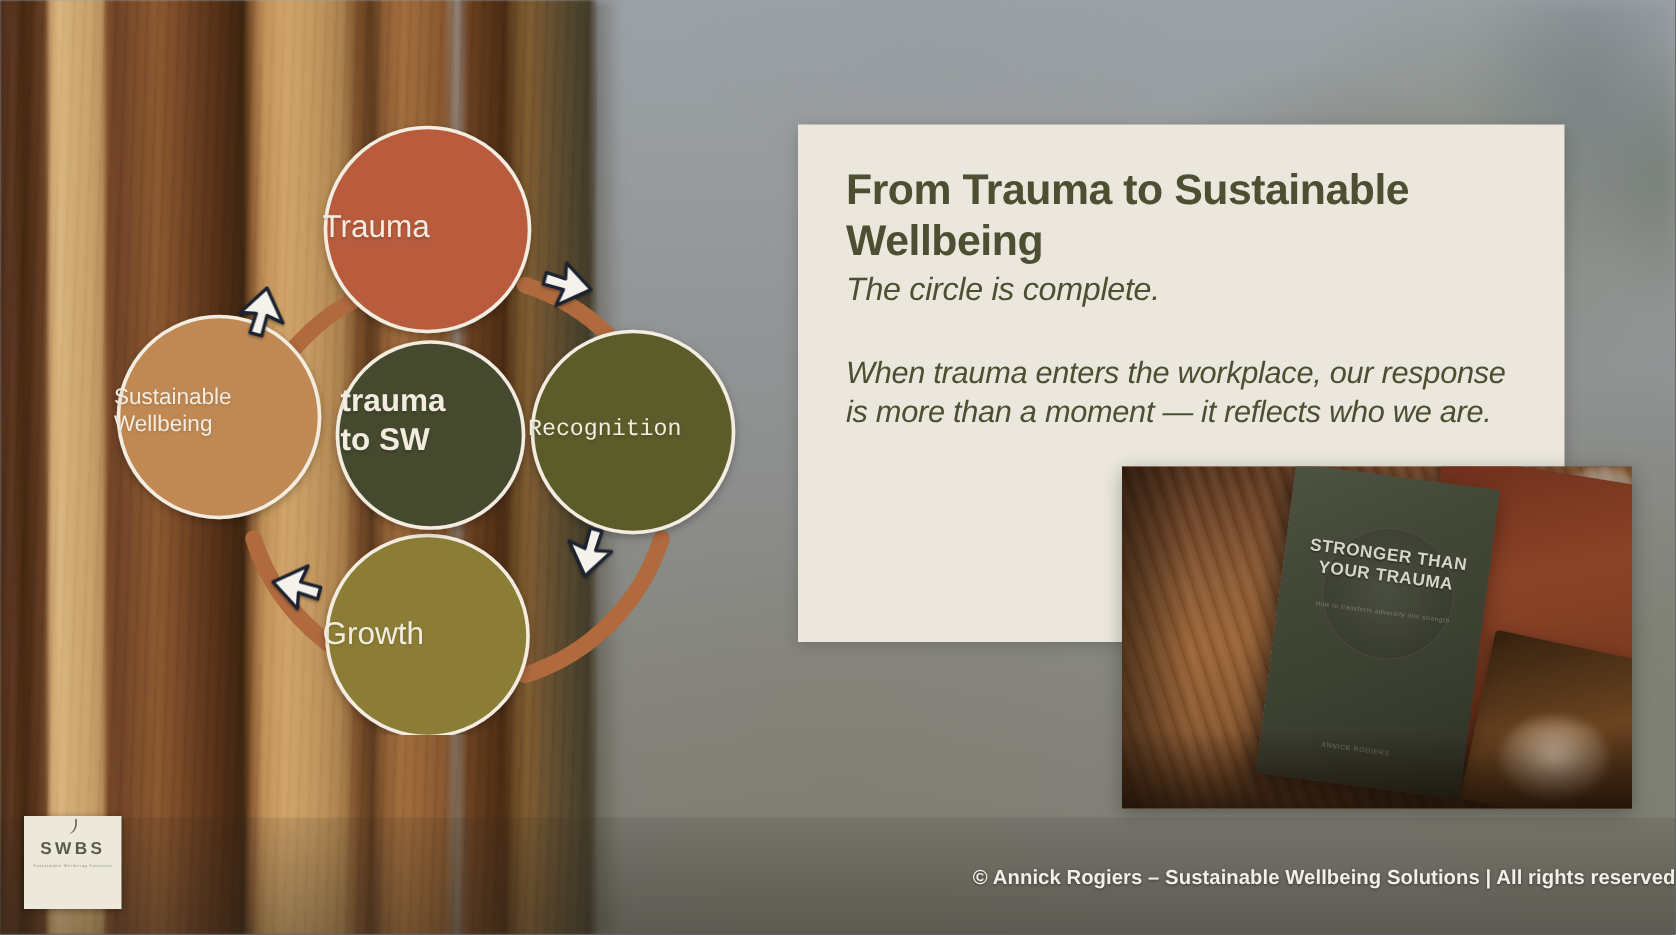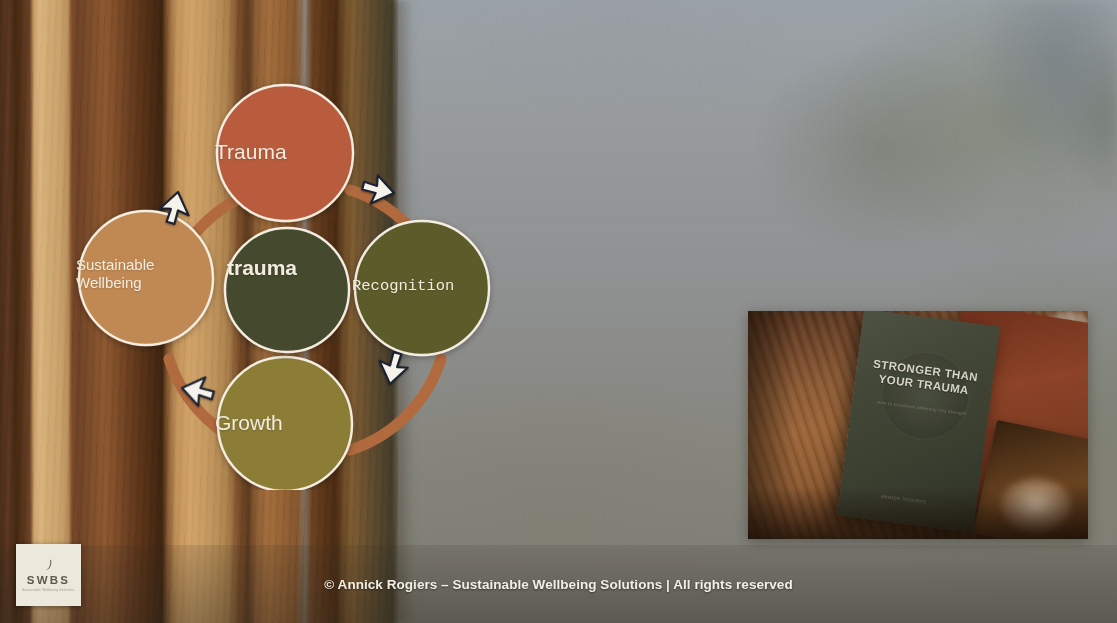--- a/index.html
+++ b/index.html
@@ -266,39 +266,38 @@
   .footer-bar {
     position: absolute;
     left: 0; bottom: 0;
     width: 100%; height: 78px;
     background: linear-gradient(0deg, rgba(40,36,28,.38), rgba(40,36,28,.12));
   }
   .footer-text {
     position: absolute;
     left: 0; bottom: 31px;
     width: 100%;
-    text-align: center;
+    text-align: right;
     color: #f2efe6;
     font-size: 13.5px;
     font-weight: bold;
     letter-spacing: .05px;
     text-shadow: 0 1px 2px rgba(0,0,0,.45);
   }
 
   
   .logo-card {
     position: absolute;
     left: 16px; bottom: 17px;
     width: 65px; height: 62px;
     background: #ece8dc;
     box-shadow: 0 1px 5px rgba(0,0,0,.4);
     display: flex;
     flex-direction: column;
     align-items: center;
-    justify-content: center;
   }
   .logo-mark {
     width: 14px; height: 14px;
     margin-bottom: 3px;
   }
   .logo-word {
     font-size: 11.5px;
     font-weight: bold;
     letter-spacing: 2.2px;
     color: #5c5a4c;
@@ -382,23 +381,31 @@
       <span>Growth</span>
     </div>
 
     <div class="node-label" style="left:16px; top:186px; width:140px; font-size:15px; font-weight:400;">
       <div>Sustainable</div>
       <div>Wellbeing</div>
     </div>
 
     <div class="node-label" style="left:167px; top:185px; width:120px; font-size:21px; font-weight:bold; line-height:1.22;">
       <div>trauma</div>
+      <div>to SW</div>
     </div>
   </div>
 
+  <div class="text-panel">
+    <div class="panel-inner">
+      <h1 class="panel-title">From Trauma to Sustainable Wellbeing</h1>
+      <p class="panel-subtitle">The circle is complete.</p>
+      <p class="panel-body">When trauma enters the workplace, our response is more than a moment — it reflects who we are.</p>
+    </div>
+  </div>
 
   <div class="book-photo">
     <div class="bp-table"></div>
     <div class="bp-grain"></div>
     <div class="bp-plate"></div>
     <div class="bp-book-brown"></div>
     <div class="bp-book-dark2"></div>
     <div class="bp-book-olive">
       <div class="bp-emboss"></div>
       <div class="bp-title">STRONGER THAN YOUR TRAUMA</div>

